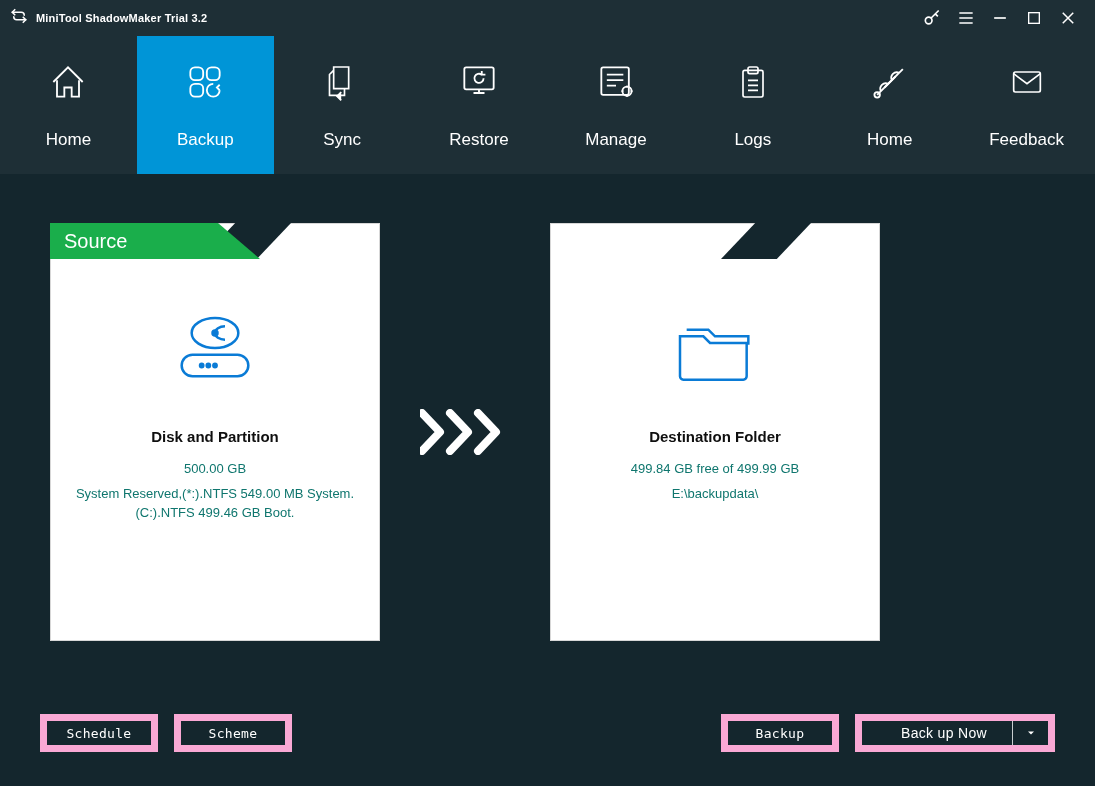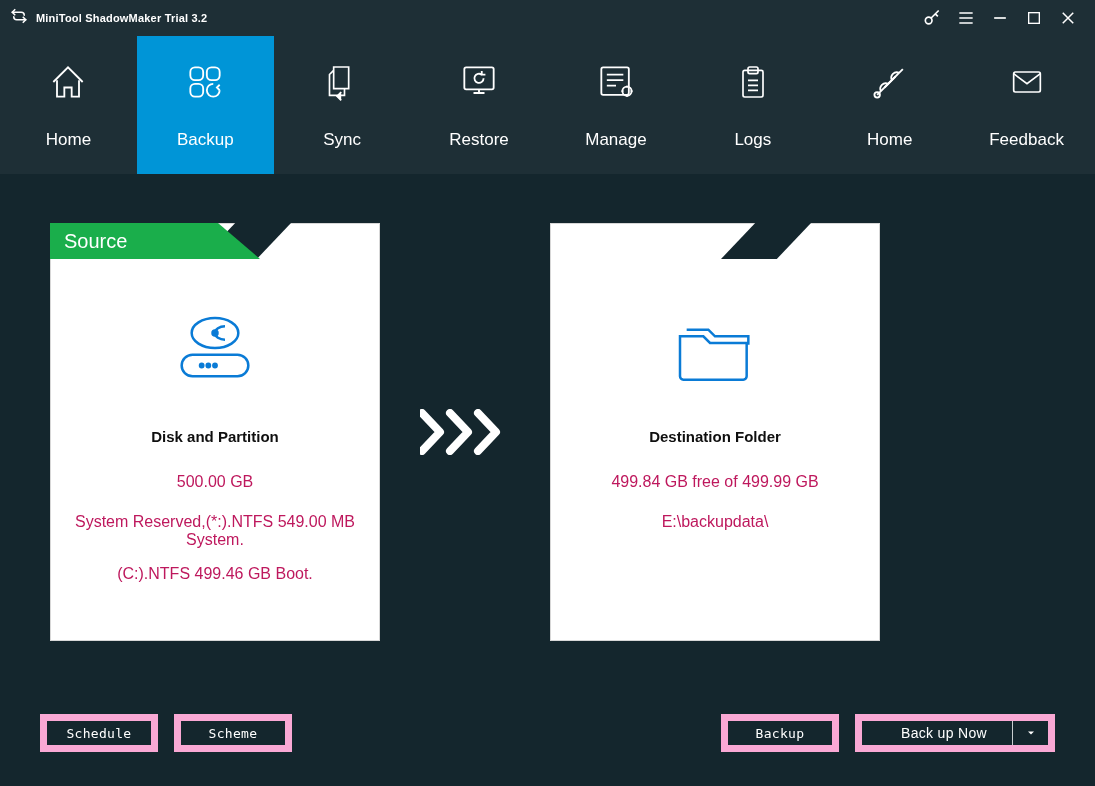--- a/index.html
+++ b/index.html
@@ -19,21 +19,21 @@
   .nav-item .icon { height: 42px; display:flex; align-items:center; justify-content:center; }
   
   .main { flex:1; display:flex; align-items:center; justify-content:flex-start; gap:40px; padding: 0 50px; }
   .card { width: 330px; height: 418px; background:#fff; color:#0f0f0f; border: 1px solid #d7d7d7; position:relative; }
   .card-header-wrap { position:relative; height:34px; }
   .card-header { position:absolute; left:-1px; top:-1px; height:36px; width: 210px; background:#1aae4b; color:#fff; font-size:20px; display:flex; align-items:center; padding-left:14px; clip-path: polygon(0 0, 80% 0, 100% 100%, 0 100%); }
   .card .tab-triangle { position:absolute; top:-1px; left:150px; height:36px; width:90px; background:#14262d; clip-path: polygon(38% 0, 100% 0, 62% 100%, 0 100%); }
   .card-body { padding-top: 40px; display:flex; flex-direction:column; align-items:center; text-align:center; }
   .card-body .big-icon { height:100px; display:flex; align-items:center; justify-content:center; margin-bottom: 30px; }
   .card-body h3 { font-size:15px; font-weight:700; margin-bottom:16px; }
-  .card-body .line { font-size:16px; color:#be185d; margin-bottom:4px;margin-top:12px; }
+  .card-body .line { font-size:13px; color:#0f766e; margin-bottom:4px; }
   .arrows { display:flex; align-items:center; }
   
   .bottombar { height:96px; display:flex; align-items:center; padding: 0 40px 10px 40px; gap:16px; }
   .btn { height:38px; min-width:118px; border:7px solid #f9a8d4; background:transparent; color:#fff; font-size:13px; display:flex; align-items:center; justify-content:center; font-family:"Consolas","Segoe UI",monospace; letter-spacing:.3px; cursor:pointer; }
   .btn.backup { min-width:200px; position:relative; padding: 0 40px 0 18px; font-family:"Segoe UI",Arial,sans-serif; font-size:14px; }
   .btn.backup .caret { position:absolute; right:0; top:0; bottom:0; width:36px; border-left:1px solid #c9ced1; display:flex; align-items:center; justify-content:center; }
   .bottombar .spacer { flex:1; }
 </style>
 </head>
 <body>

